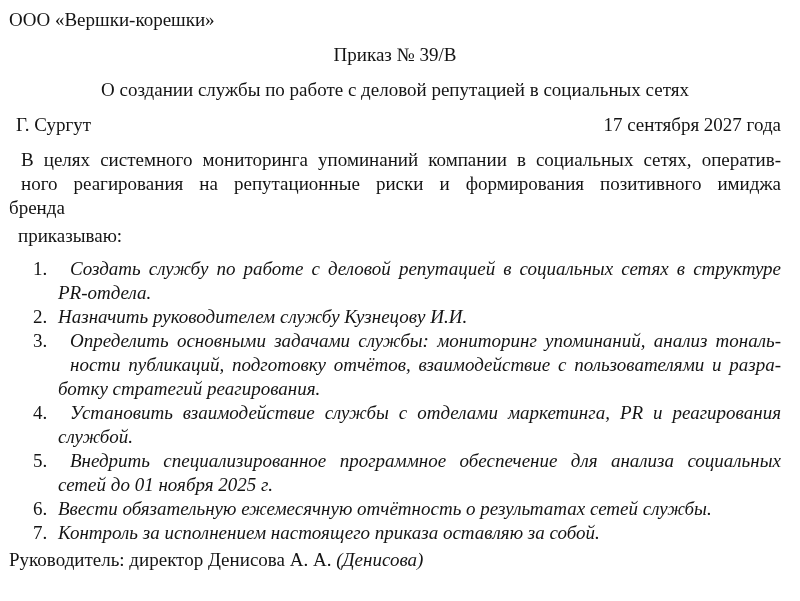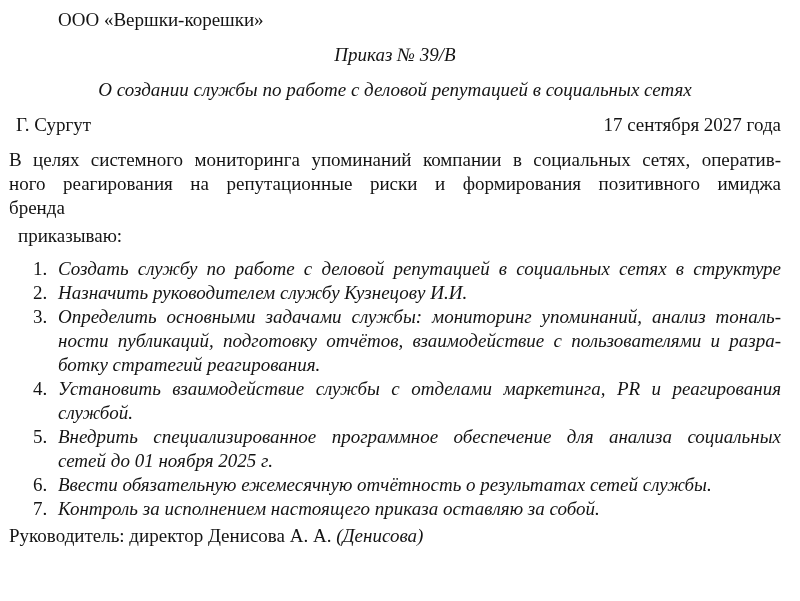--- a/index.html
+++ b/index.html
@@ -7,26 +7,26 @@
     width: 800px;
     height: 601px;
     background: #ffffff;
     color: #141414;
     font-family: "Liberation Serif", "DejaVu Serif", serif;
     font-size: 19px;
     line-height: 24px;
     overflow: hidden;
   }
   .doc { padding: 8px 19px 0 9px; }
-  .center { text-align: center; font-style: italic; }
-  .company { margin-left: 49px; }
+  .center { text-align: center; }
+  .company { }
   .block { margin-top: 11px; }
   .meta { display: flex; justify-content: space-between; margin-top: 11px; text-align: center; }
   .city { margin-left: 7px; }
-  .jl { text-align: justify; text-align-last: justify; }
+  .jl { text-align: justify; text-align-last: justify; margin-left: 12px; }
   .directive { margin-top: 4px; margin-left: 9px; }
   .list { margin-top: 9px; }
   .item { display: flex; }
   .item .num { flex: none; width: 25px; margin-left: 24px; }
   .item .body { flex: 1; font-style: italic; }
   .sign { margin-top: 3px; }
   .it { font-style: italic; }
 </style>
 </head>
 <body>
@@ -51,20 +51,21 @@
   </div>
 
   <div class="directive">приказываю:</div>
 
   <div class="list">
 
     <div class="item">
       <span class="num">1.</span>
       <div class="body">
         <div class="jl">Создать службу по работе с деловой репутацией в социальных сетях в структуре</div>
+        <div>PR-отдела.</div>
       </div>
     </div>
 
     <div class="item">
       <span class="num">2.</span>
       <div class="body">
         <div>Назначить руководителем службу Кузнецову И.И.</div>
       </div>
     </div>
 

